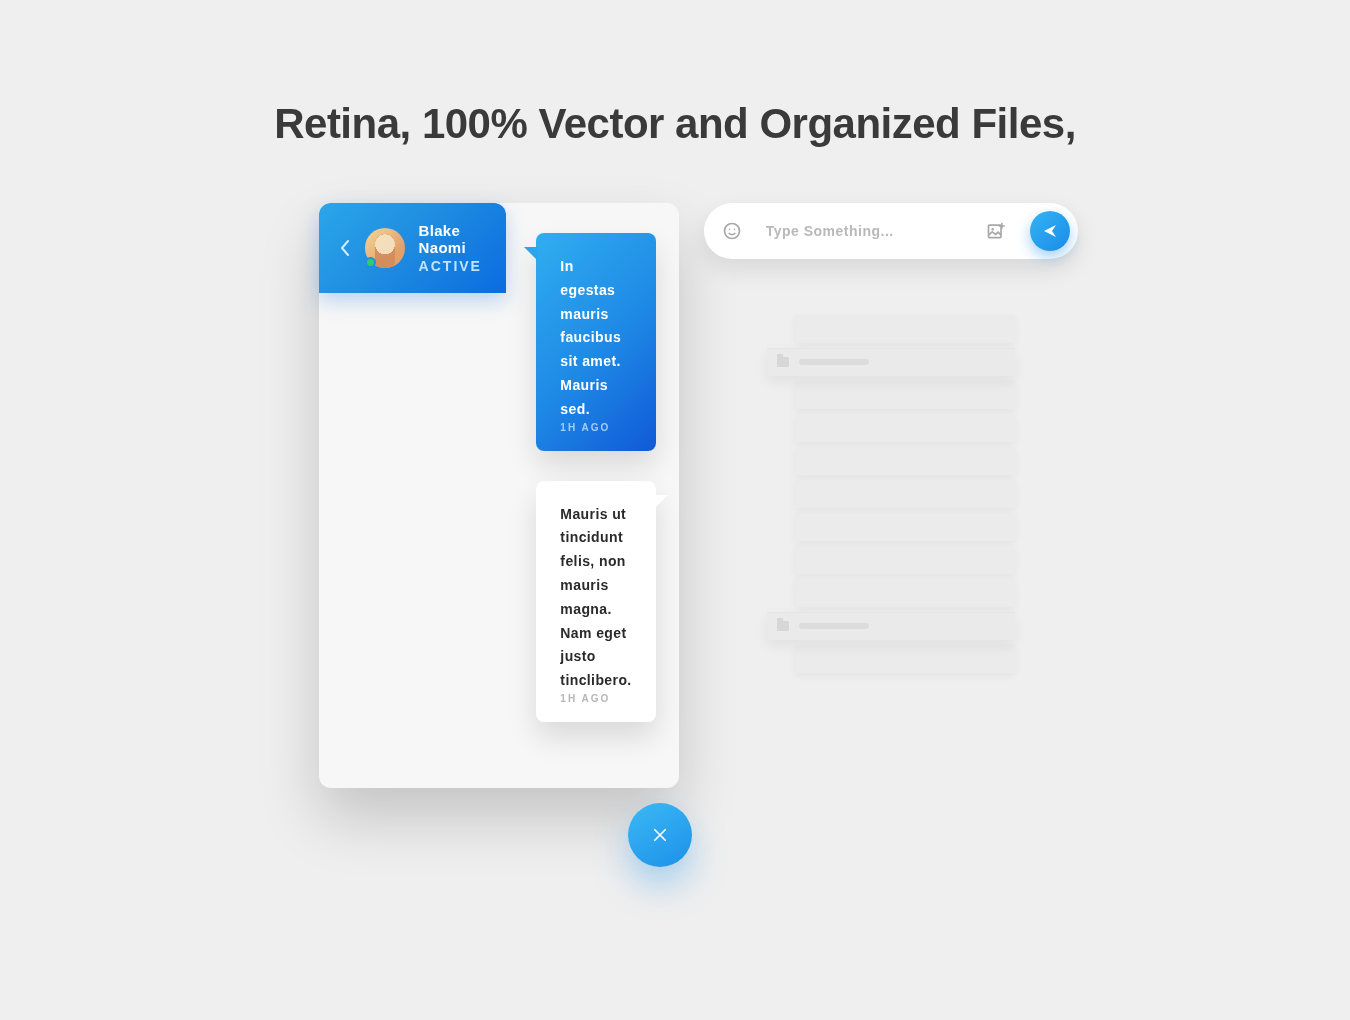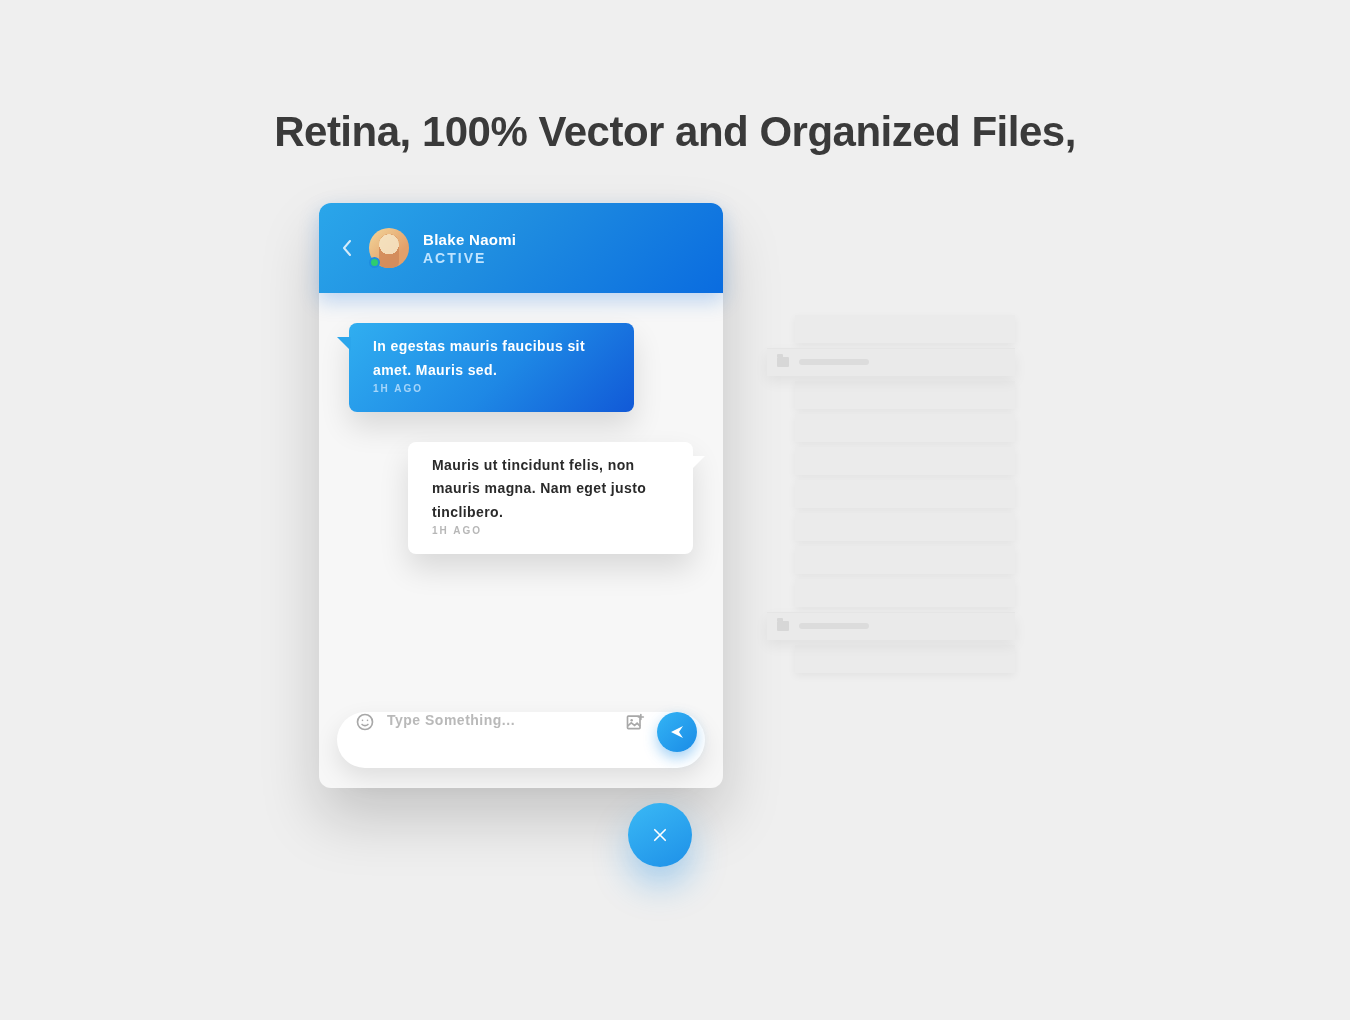--- a/index.html
+++ b/index.html
@@ -14,35 +14,34 @@
   .heading {
     position: absolute;
     top: 100px;
     left: 50%;
     transform: translateX(-50%);
     font-size: 42px;
     font-weight: 800;
     color: #3a3a3a;
     letter-spacing: -0.5px;
     white-space: nowrap;
-    margin-top: 8px;
   }
 
   
   .chat-card {
     position: absolute;
     left: 319px;
     top: 203px;
-    width: 404px;
+    width: 360px;
     height: 585px;
     background: #f7f7f7;
     border-radius: 12px;
     box-shadow: 0 30px 60px rgba(0,0,0,0.18);
     display: flex;
-    flex-direction: column;
+    flex-direction: row;
   }
   .chat-header {
     height: 90px;
     border-radius: 12px 12px 0 0;
     background: linear-gradient(135deg, #2aa6ea 0%, #1f8de0 45%, #0a6ce0 100%);
     display: flex;
     align-items: center;
     padding: 0 20px;
     color: #fff;
     box-shadow: 0 8px 20px rgba(10,108,224,0.25);
@@ -90,21 +89,21 @@
     flex-direction: column;
     gap: 30px;
   }
 
   .msg-wrap { position: relative; max-width: 285px; }
   .msg-wrap.left { align-self: flex-start; }
   .msg-wrap.right { align-self: flex-end; }
 
   .bubble {
     border-radius: 8px;
-    padding: 12px 24px 18px 24px;
+    padding: 22px 24px 18px 24px;
     box-shadow: 0 15px 30px rgba(0,0,0,0.12);
     position: relative;
   }
   .bubble.blue {
     background: linear-gradient(135deg, #30aef0 0%, #1e88e5 55%, #1159d7 100%);
     color: #fff;
   }
   .bubble.white { background: #fff; color: #2a2a2a; }
 
   .bubble-text { font-size: 14px; font-weight: 700; line-height: 1.7; letter-spacing: .4px; }
@@ -127,23 +126,23 @@
     border-left: 14px solid #fff;
   }
 
   .composer {
     margin: 0 18px 20px 18px;
     height: 56px;
     background: #fff;
     border-radius: 28px;
     box-shadow: 0 10px 25px rgba(0,0,0,0.10);
     display: flex;
-    align-items: flex-start;
+    align-items: center;
     padding: 0 8px 0 18px;
-    gap: 12px;
+    gap: 24px;
   }
   .emoji-icon svg, .image-icon svg { display:block; }
   .emoji-icon, .image-icon { color:#a8a8a8; cursor:pointer; }
   .composer input {
     flex: 1;
     border: none; outline: none;
     font-size: 14px; font-weight: 700;
     color: #444;
     letter-spacing: .5px;
     background: transparent;

